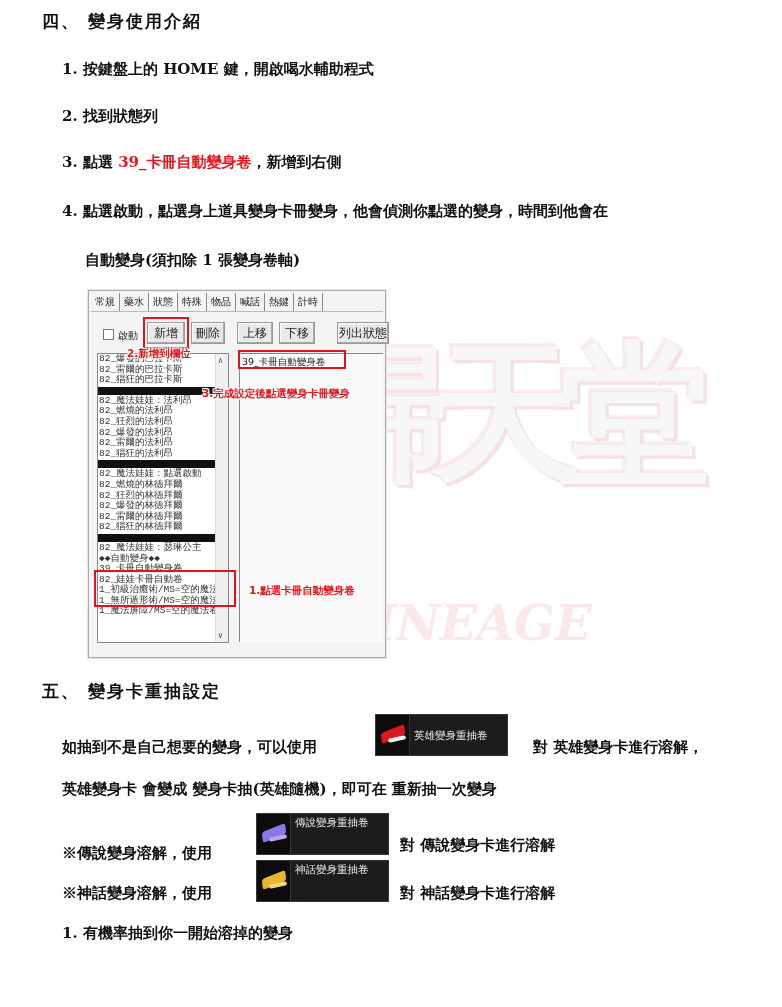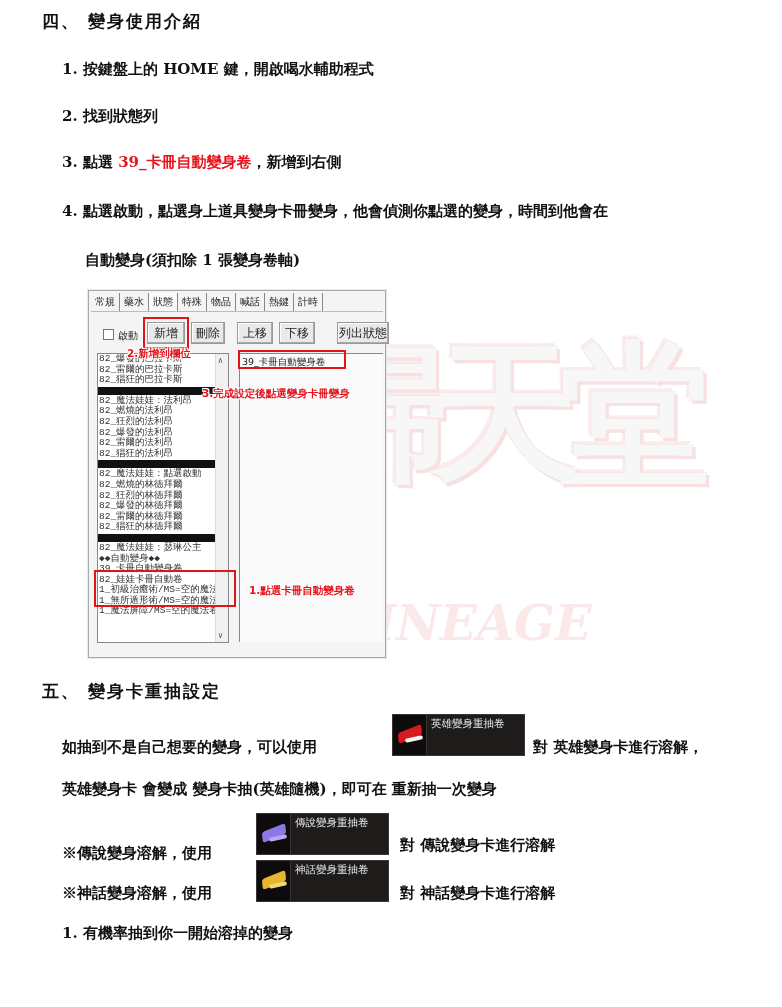--- a/index.html
+++ b/index.html
@@ -135,21 +135,21 @@
   <div class="redbox" style="left:5px;top:279px;width:138px;height:33px;"></div>
 
   <div class="callout" style="left:38px;top:56px;">2.新增到欄位</div>
   <div class="callout" style="left:113px;top:96px;">3.完成設定後點選變身卡冊變身</div>
   <div class="callout" style="left:160px;top:293px;">1.點選卡冊自動變身卷</div>
 </div>
 
 <div class="abs h" style="left:42px;top:680px;">五、 變身卡重抽設定</div>
 
 <div class="abs p" style="left:62px;top:738px;">如抽到不是自己想要的變身，可以使用</div>
-<div class="chip" style="left:392px;top:714px;width:131px;">
+<div class="chip" style="left:375px;top:714px;width:131px;align-items:center;">
   <div class="ico">
     <div class="scroll-shape" style="background:#d8191f;"></div>
     <div class="scroll-roll" style="background:#f2f2f2;"></div>
   </div>
   <div class="lbl">英雄變身重抽卷</div>
 </div>
 <div class="abs p" style="left:533px;top:738px;">對 英雄變身卡進行溶解，</div>
 
 <div class="abs p" style="left:62px;top:780px;text-align:center;">英雄變身卡 會變成 變身卡抽(英雄隨機)，即可在 重新抽一次變身</div>
 

